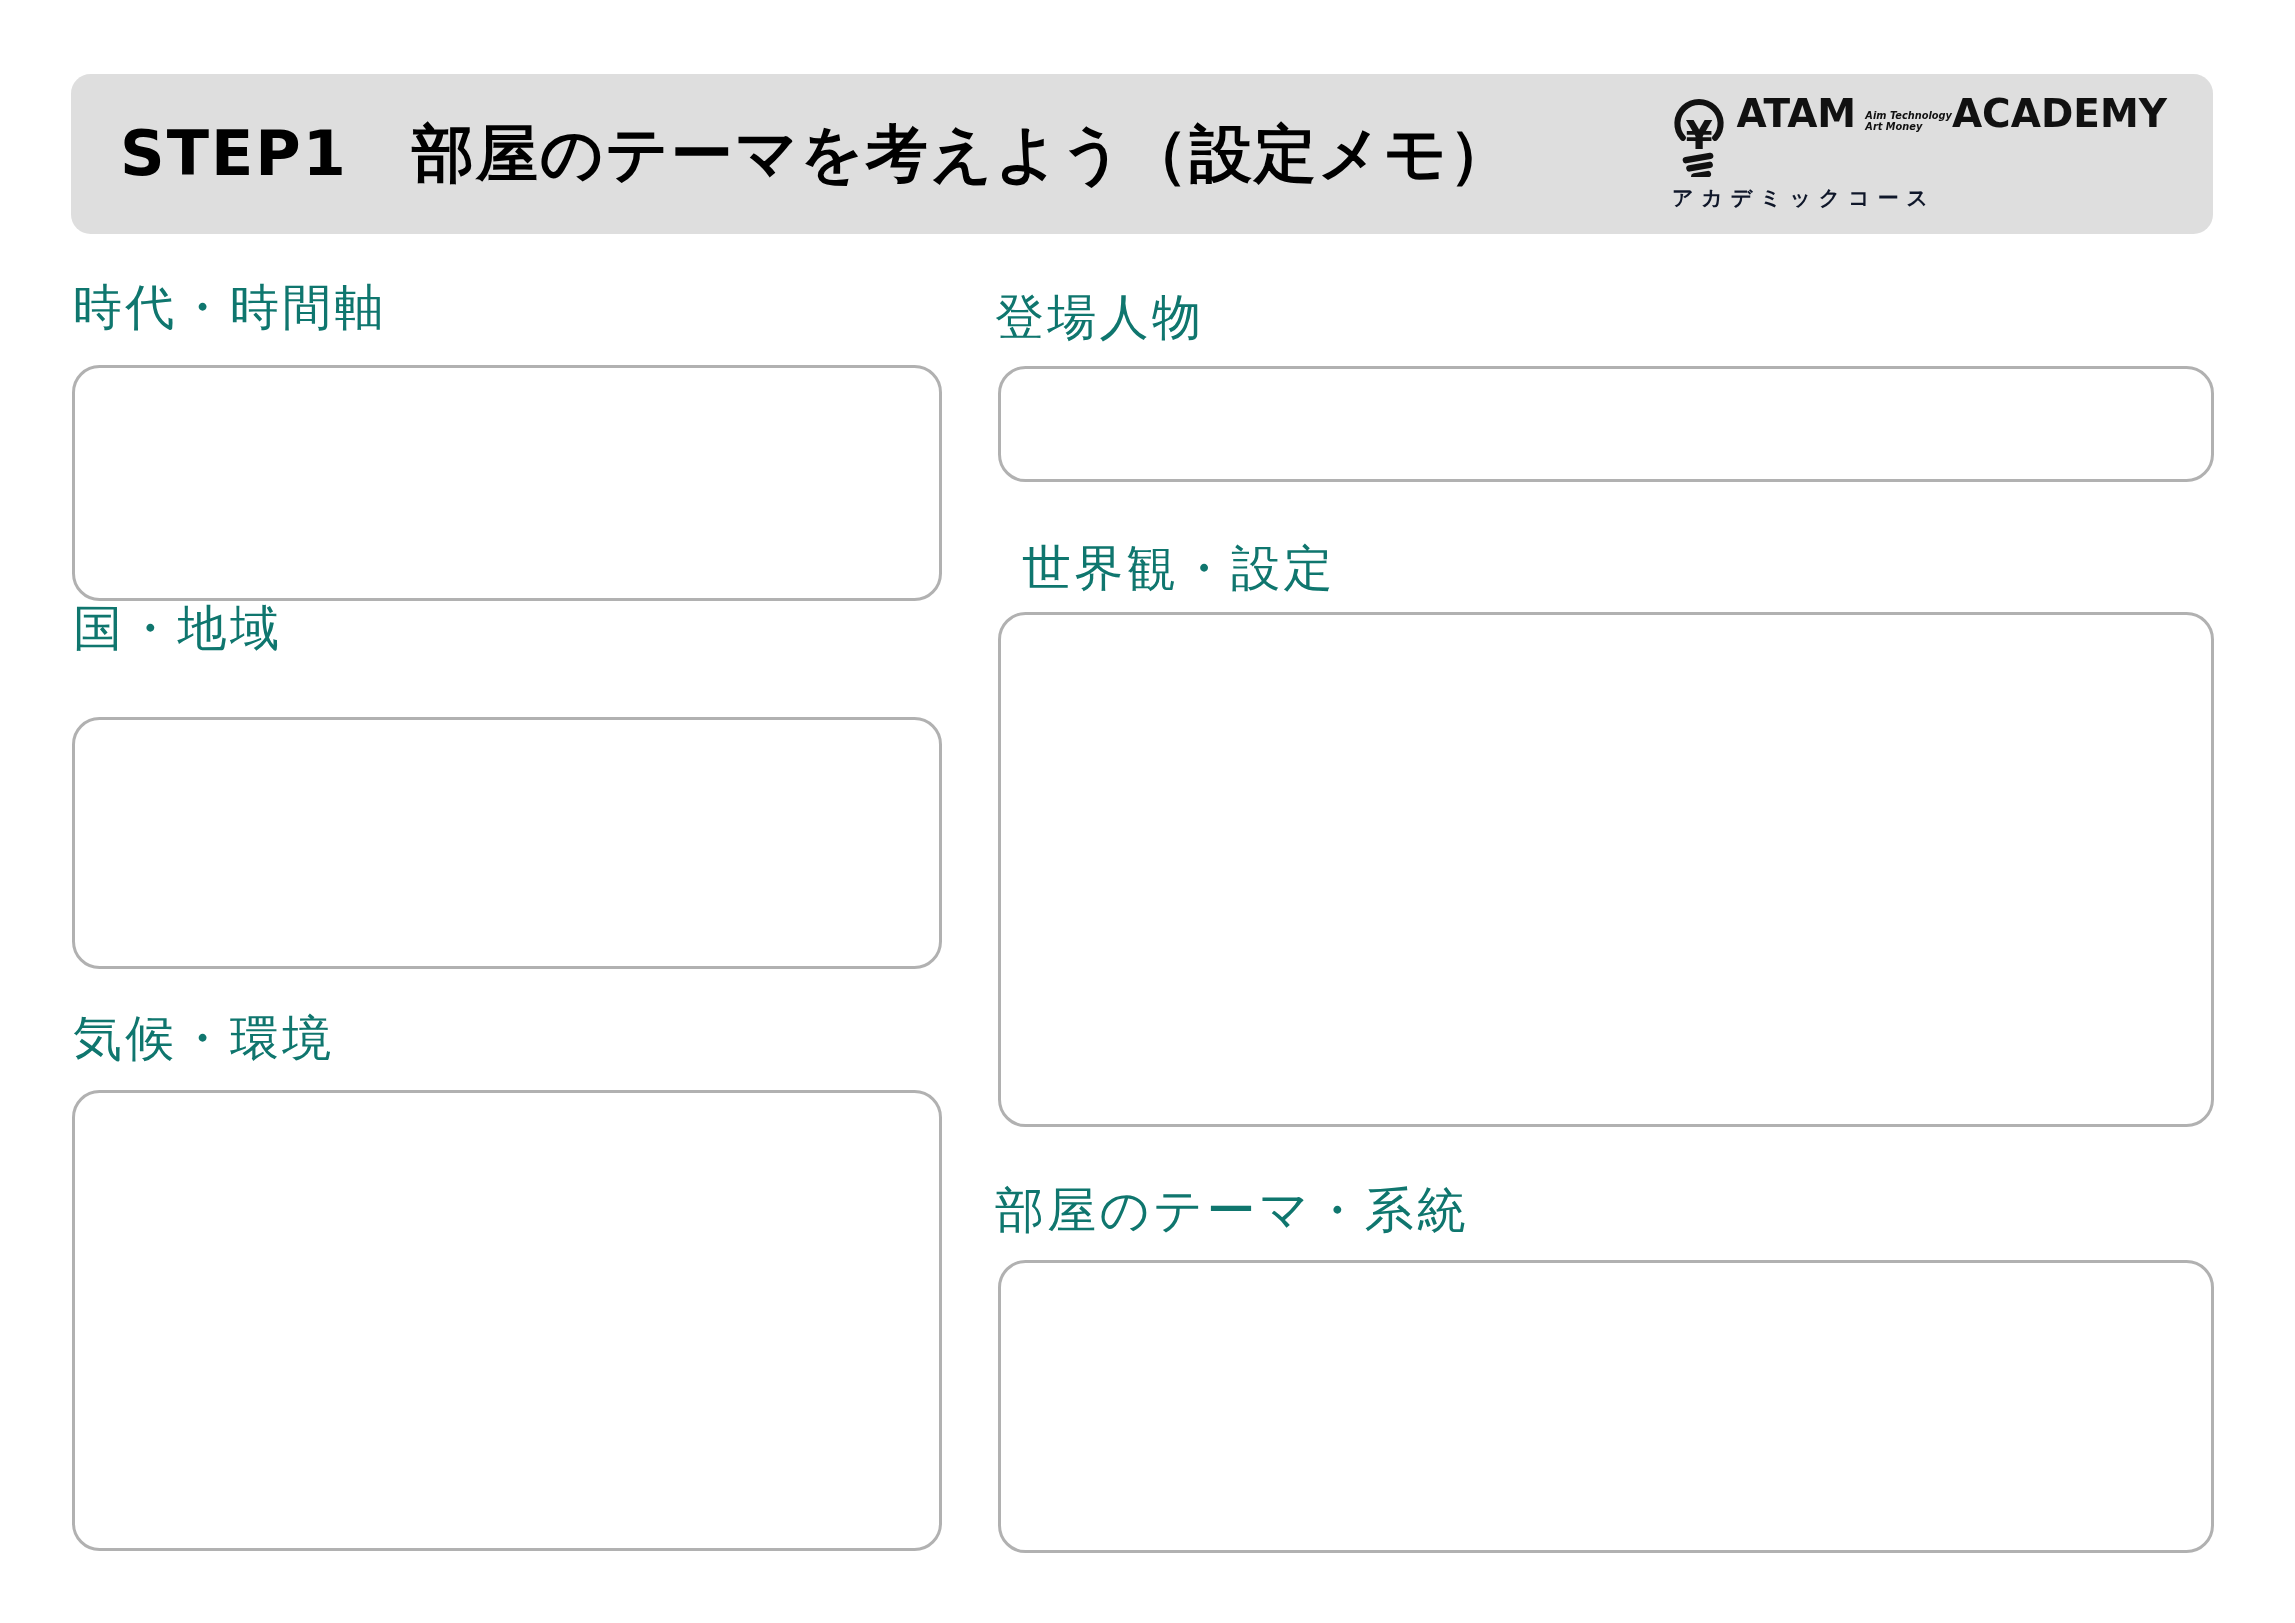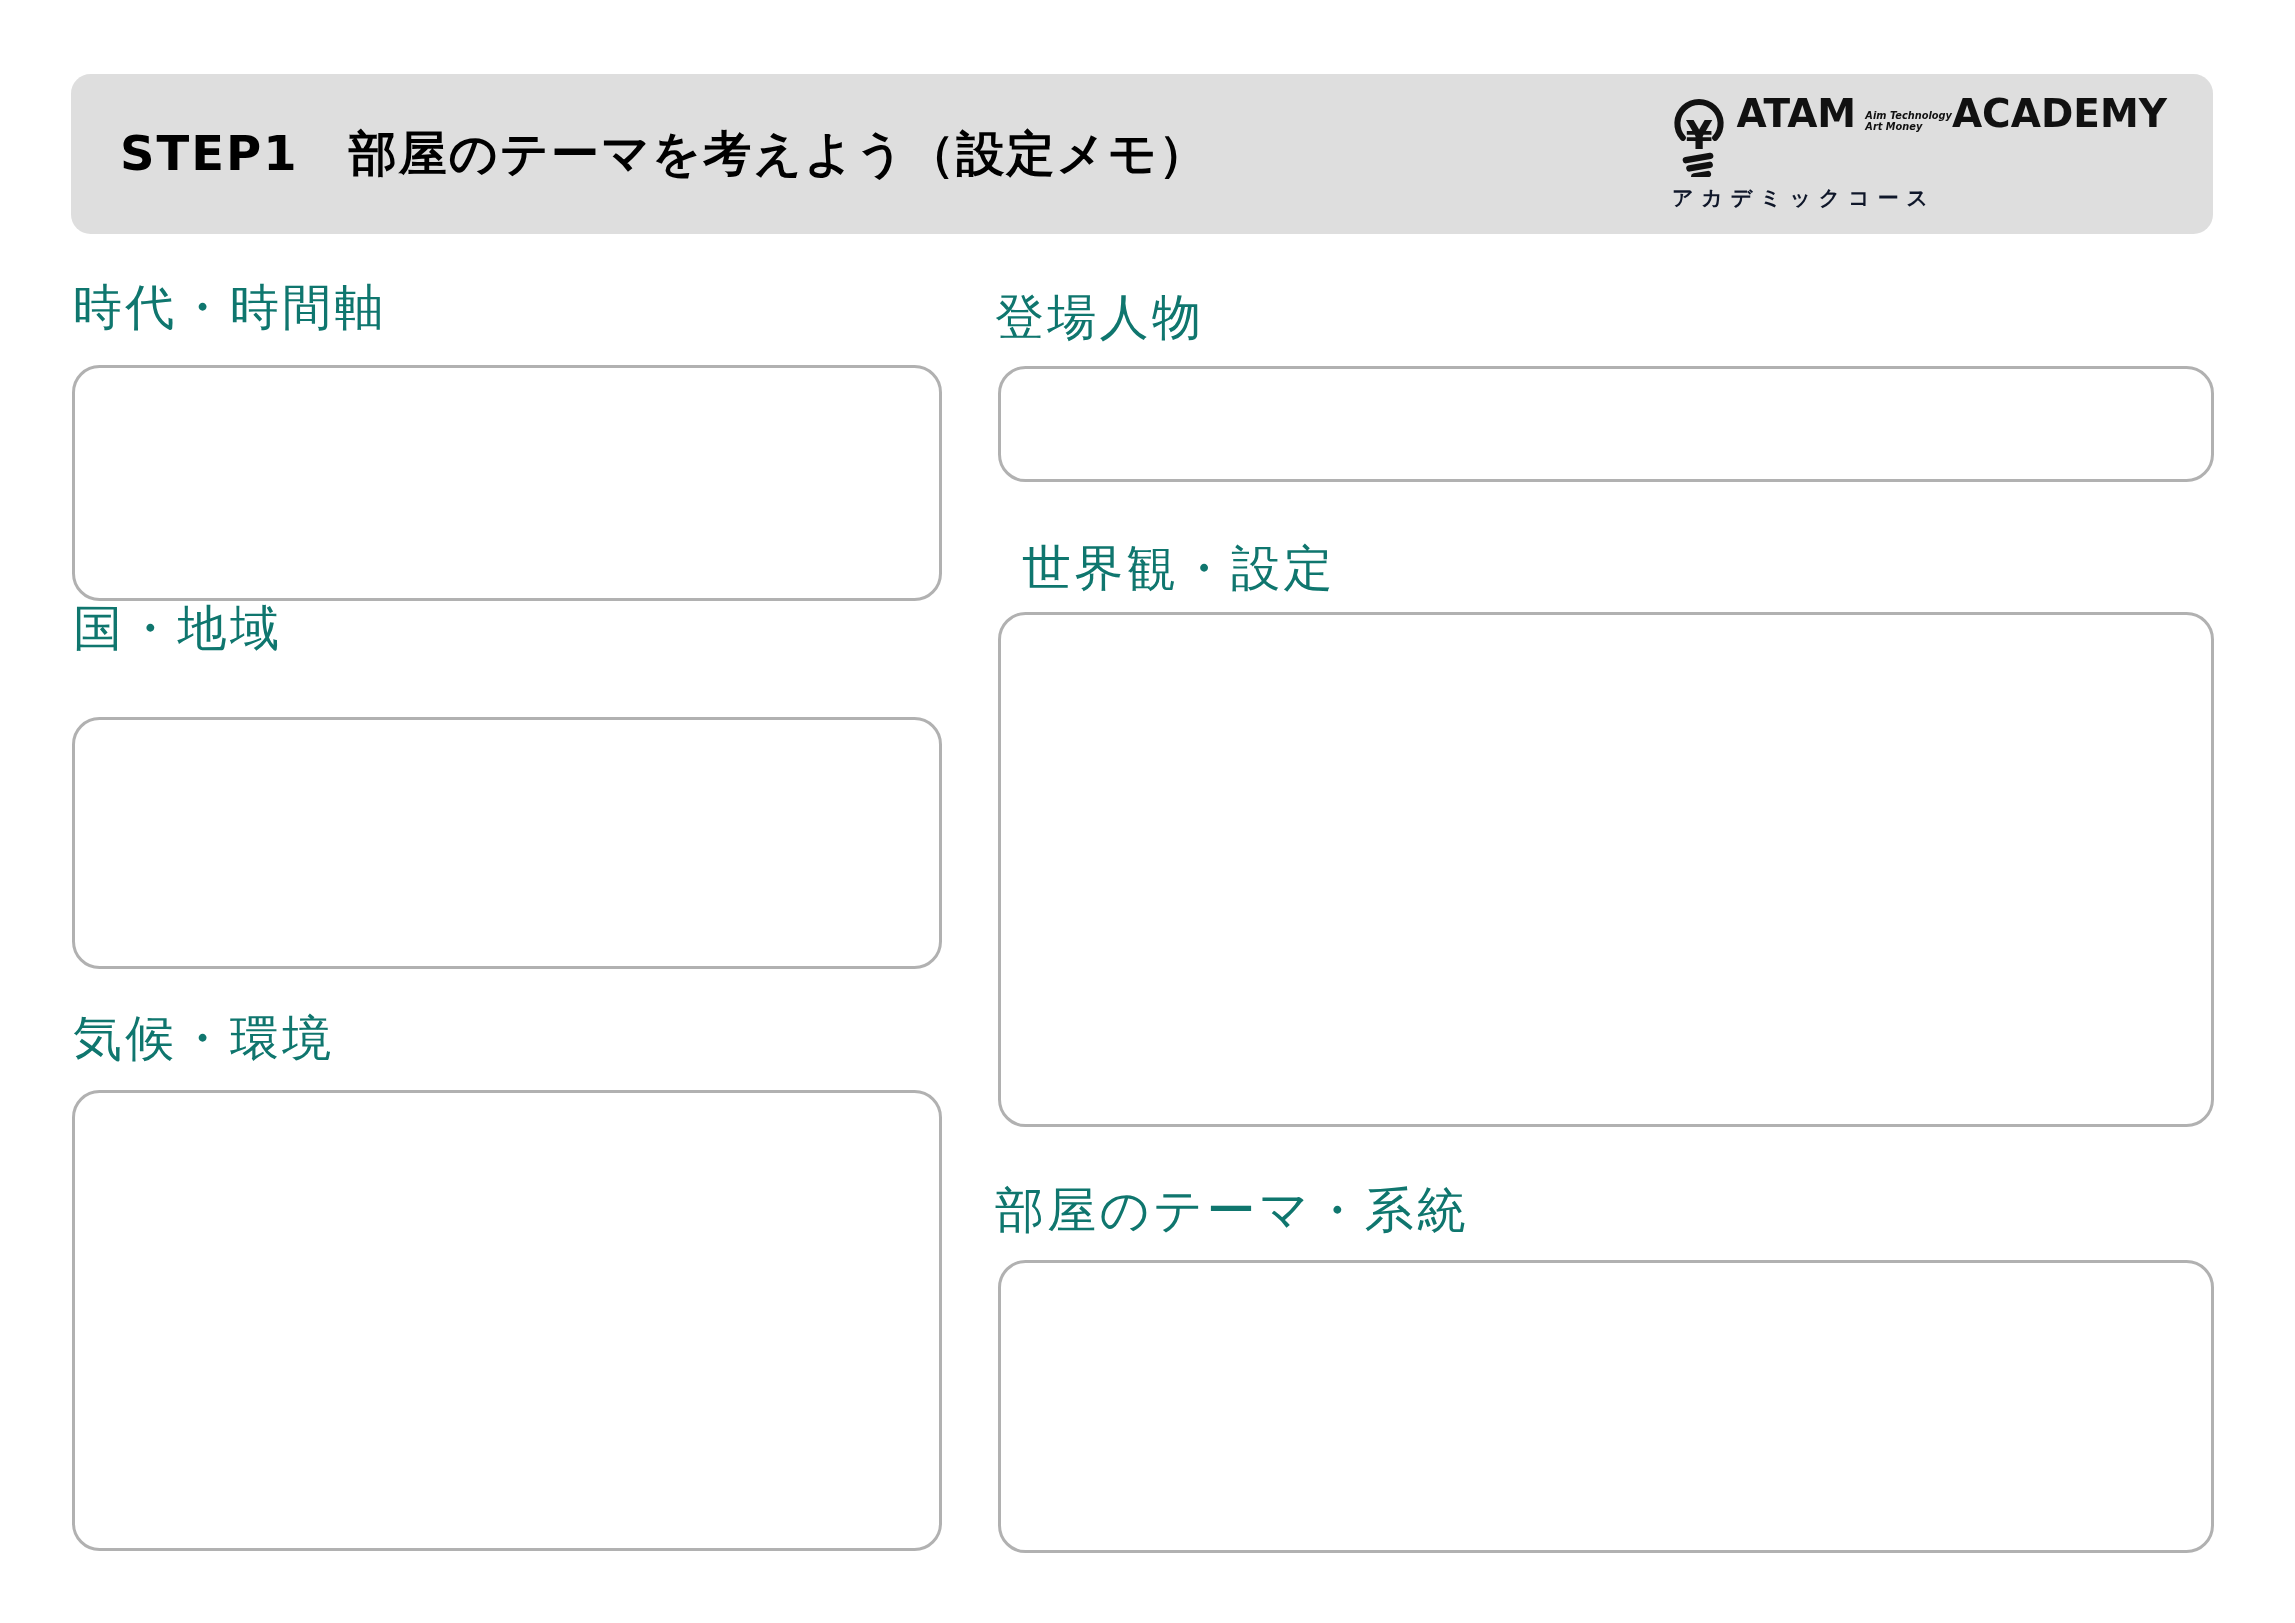--- a/index.html
+++ b/index.html
@@ -20,21 +20,21 @@
     background: #dedede;
     border-radius: 19.6px;
     display: flex;
     align-items: center;
     justify-content: space-between;
     padding: 0 46px 0 49px;
     box-sizing: border-box;
   }
   .title {
     margin: 0;
-    font-size: 48px;
+    font-size: 62px;
     font-weight: bold;
     color: #000000;
     letter-spacing: 2px;
     white-space: nowrap;
   }
 
   
   .logo { display: flex; flex-direction: column; align-items: flex-start; gap: 7.9px; }
   .logo-top { display: flex; align-items: flex-start; gap: 10.5px; }
   .logo-icon svg { display: block; }

